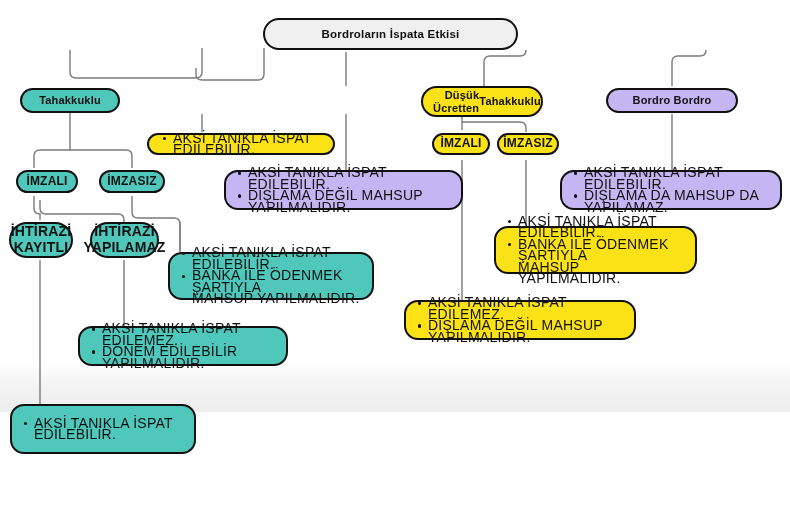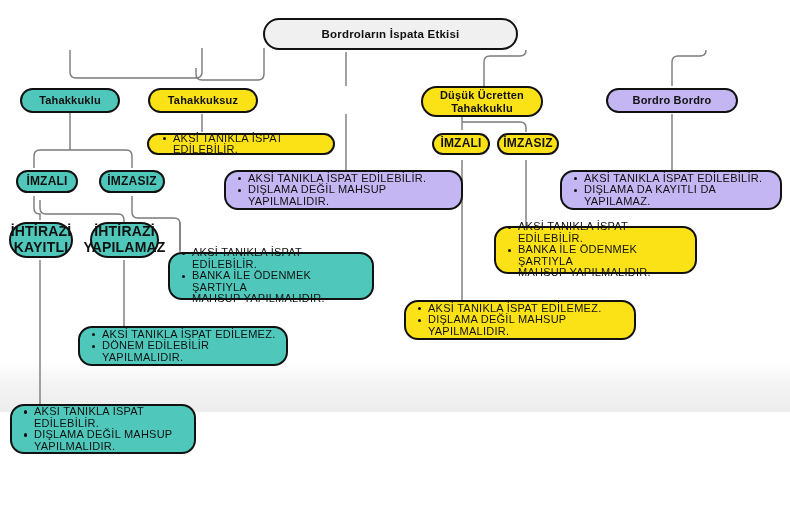--- a/index.html
+++ b/index.html
@@ -39,21 +39,21 @@
     border:2.5px solid #111111;
     border-radius:14px;
     z-index:5;
     padding:6px 10px 6px 8px;
     display:flex;flex-direction:column;justify-content:center;
   }
   .callout ul{margin:0;padding:0 0 0 14px;list-style:none;}
   .callout li{
     position:relative;
     color:#111111;
-    font-size:11px;
+    font-size:14px;
     line-height:11.5px;
     letter-spacing:.25px;
     white-space:pre-line;
   }
   .callout li:before{
     content:"";
     position:absolute;left:-10px;top:4.4px;
     width:3.2px;height:3.2px;border-radius:50%;
     background:#111111;
   }
@@ -108,26 +108,23 @@
   </svg>
 
   <div class="node white title-node" style="left:263px;top:18px;width:255px;height:32px;">
     <span>Bordroların İspata Etkisi</span>
   </div>
 
   <div class="node teal lvl1" style="left:20px;top:88px;width:100px;height:25px;">
     <span>Tahakkuklu</span>
   </div>
 
-  <div class="node yellow lvl1" style="left:148px;top:88px;width:110px;height:25px;">
-    <span>Tahakkuksuz</span>
-  </div>
-
-
-  <div class="node yellow lvl1" style="left:421px;top:86px;width:122px;height:31px;flex-direction:column;">
+
+
+  <div class="node yellow lvl1" style="left:421px;top:86px;width:122px;height:31px;flex-direction:row;">
     <span>Düşük Ücretten</span>
     <span>Tahakkuklu</span>
   </div>
 
   <div class="node purple lvl1" style="left:606px;top:88px;width:132px;height:25px;">
     <span>Bordro Bordro</span>
   </div>
 
   <div class="node teal lvl2" style="left:16px;top:170px;width:62px;height:23px;">
     <span>İMZALI</span>
@@ -164,21 +161,21 @@
   <div class="callout purple" style="left:224px;top:170px;width:239px;height:40px;">
     <ul>
       <li>AKSİ TANIKLA İSPAT EDİLEBİLİR.</li>
       <li>DIŞLAMA DEĞİL MAHSUP YAPILMALIDIR.</li>
     </ul>
   </div>
 
   <div class="callout purple" style="left:560px;top:170px;width:222px;height:40px;">
     <ul>
       <li>AKSİ TANIKLA İSPAT EDİLEBİLİR.</li>
-      <li>DIŞLAMA DA KAYITLI DA YAPILAMAZ.</li>
+      <li>DIŞLAMA DA MAHSUP DA YAPILAMAZ.</li>
     </ul>
   </div>
 
   <div class="callout teal" style="left:168px;top:252px;width:206px;height:48px;">
     <ul>
       <li>AKSİ TANIKLA İSPAT EDİLEBİLİR.</li>
       <li>BANKA İLE ÖDENMEK ŞARTIYLA
 MAHSUP YAPILMALIDIR.</li>
     </ul>
   </div>
@@ -186,22 +183,20 @@
   <div class="callout teal" style="left:78px;top:326px;width:210px;height:40px;">
     <ul>
       <li>AKSİ TANIKLA İSPAT EDİLEMEZ.</li>
       <li>DÖNEM EDİLEBİLİR YAPILMALIDIR.</li>
     </ul>
   </div>
 
   <div class="callout teal" style="left:10px;top:404px;width:186px;height:50px;">
     <ul>
       <li>AKSİ TANIKLA İSPAT EDİLEBİLİR.</li>
-      <li>DIŞLAMA DEĞİL MAHSUP
-YAPILMALIDIR.</li>
     </ul>
   </div>
 
   <div class="callout yellow" style="left:494px;top:226px;width:203px;height:48px;">
     <ul>
       <li>AKSİ TANIKLA İSPAT EDİLEBİLİR.</li>
       <li>BANKA İLE ÖDENMEK ŞARTIYLA
 MAHSUP YAPILMALIDIR.</li>
     </ul>
   </div>

